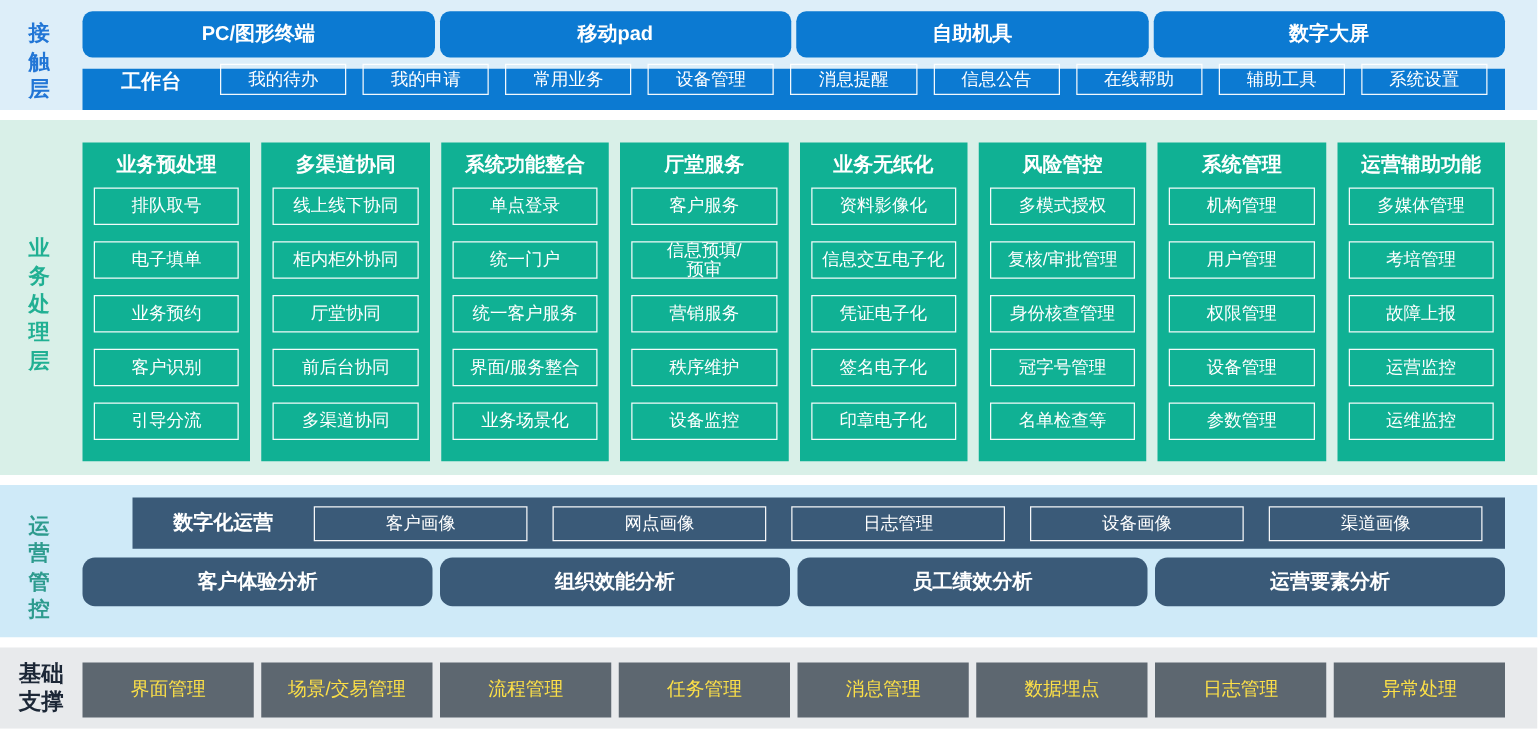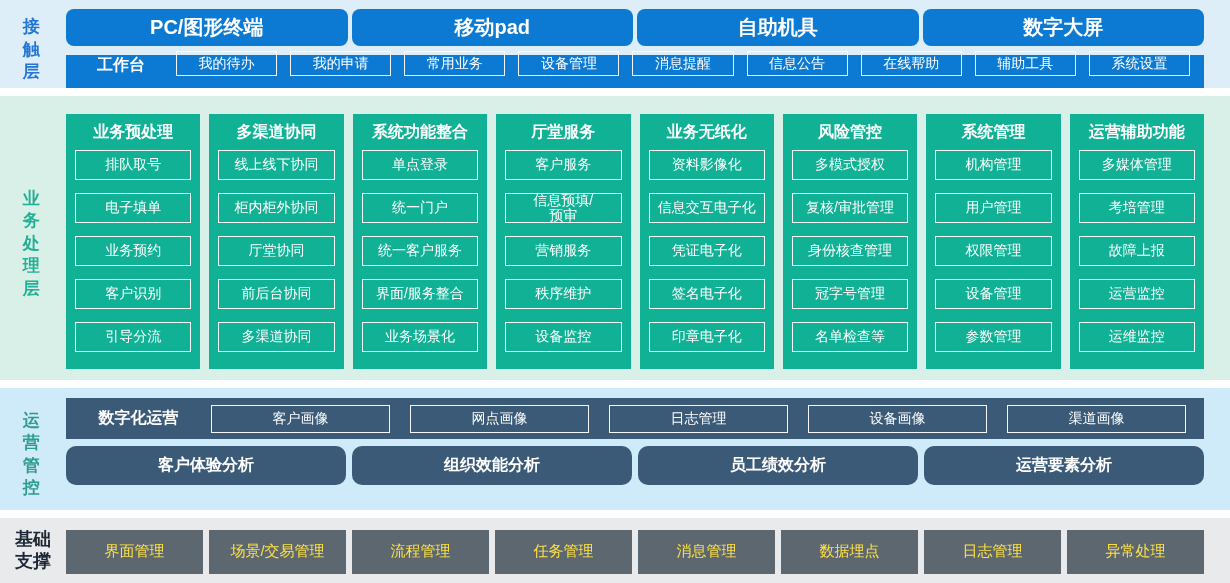--- a/index.html
+++ b/index.html
@@ -31,21 +31,21 @@
     font-weight:bold; font-size:18px; line-height:1.25;
     color:var(--foundation_label,#1c2736);
   }
 
   .content-col { flex:1; padding-right:26px; display:flex; flex-direction:column; }
 
   
   .terminal-row { margin-top:9px; height:37px; display:flex; gap:4px; }
   .terminal-btn {
     flex:1; background:var(--blue,#0c7ad2); border-radius:8px;
-    color:#fff; font-weight:bold; font-size:20px;
+    color:#fff; font-weight:bold; font-size:16px;
     display:flex; align-items:center; justify-content:center;
   }
   .workbench-bar {
     margin-top:9px; height:33px; background:var(--blue,#0c7ad2);
     display:flex; align-items:flex-end; padding:0 14px 12px 0;
   }
   .workbench-label {
     width:110px; flex:0 0 110px; text-align:center;
     color:#fff; font-weight:bold; font-size:16px;
   }
@@ -69,21 +69,21 @@
   .biz-item {
     height:30px; margin-bottom:13px; border:1px solid rgba(255,255,255,.95);
     color:#fff; font-size:14px; line-height:1.1; text-align:center;
     white-space:pre-line;
     display:flex; align-items:center; justify-content:center;
   }
 
   
   .digital-bar {
     margin-top:10px; height:41px; background:var(--slate,#3a5a78);
-    display:flex; align-items:center; padding:0 18px 0 0;
+    display:flex; align-items:center; padding:0 18px 0 0;margin-left:40px;
   }
   .digital-label {
     width:145px; flex:0 0 145px; text-align:center;
     color:#fff; font-weight:bold; font-size:16px;
   }
   .portrait-items { flex:1; display:flex; gap:20px; }
   .portrait-item {
     flex:1; height:28px; border:1px solid rgba(255,255,255,.95);
     color:#fff; font-size:14px;
     display:flex; align-items:center; justify-content:center;

